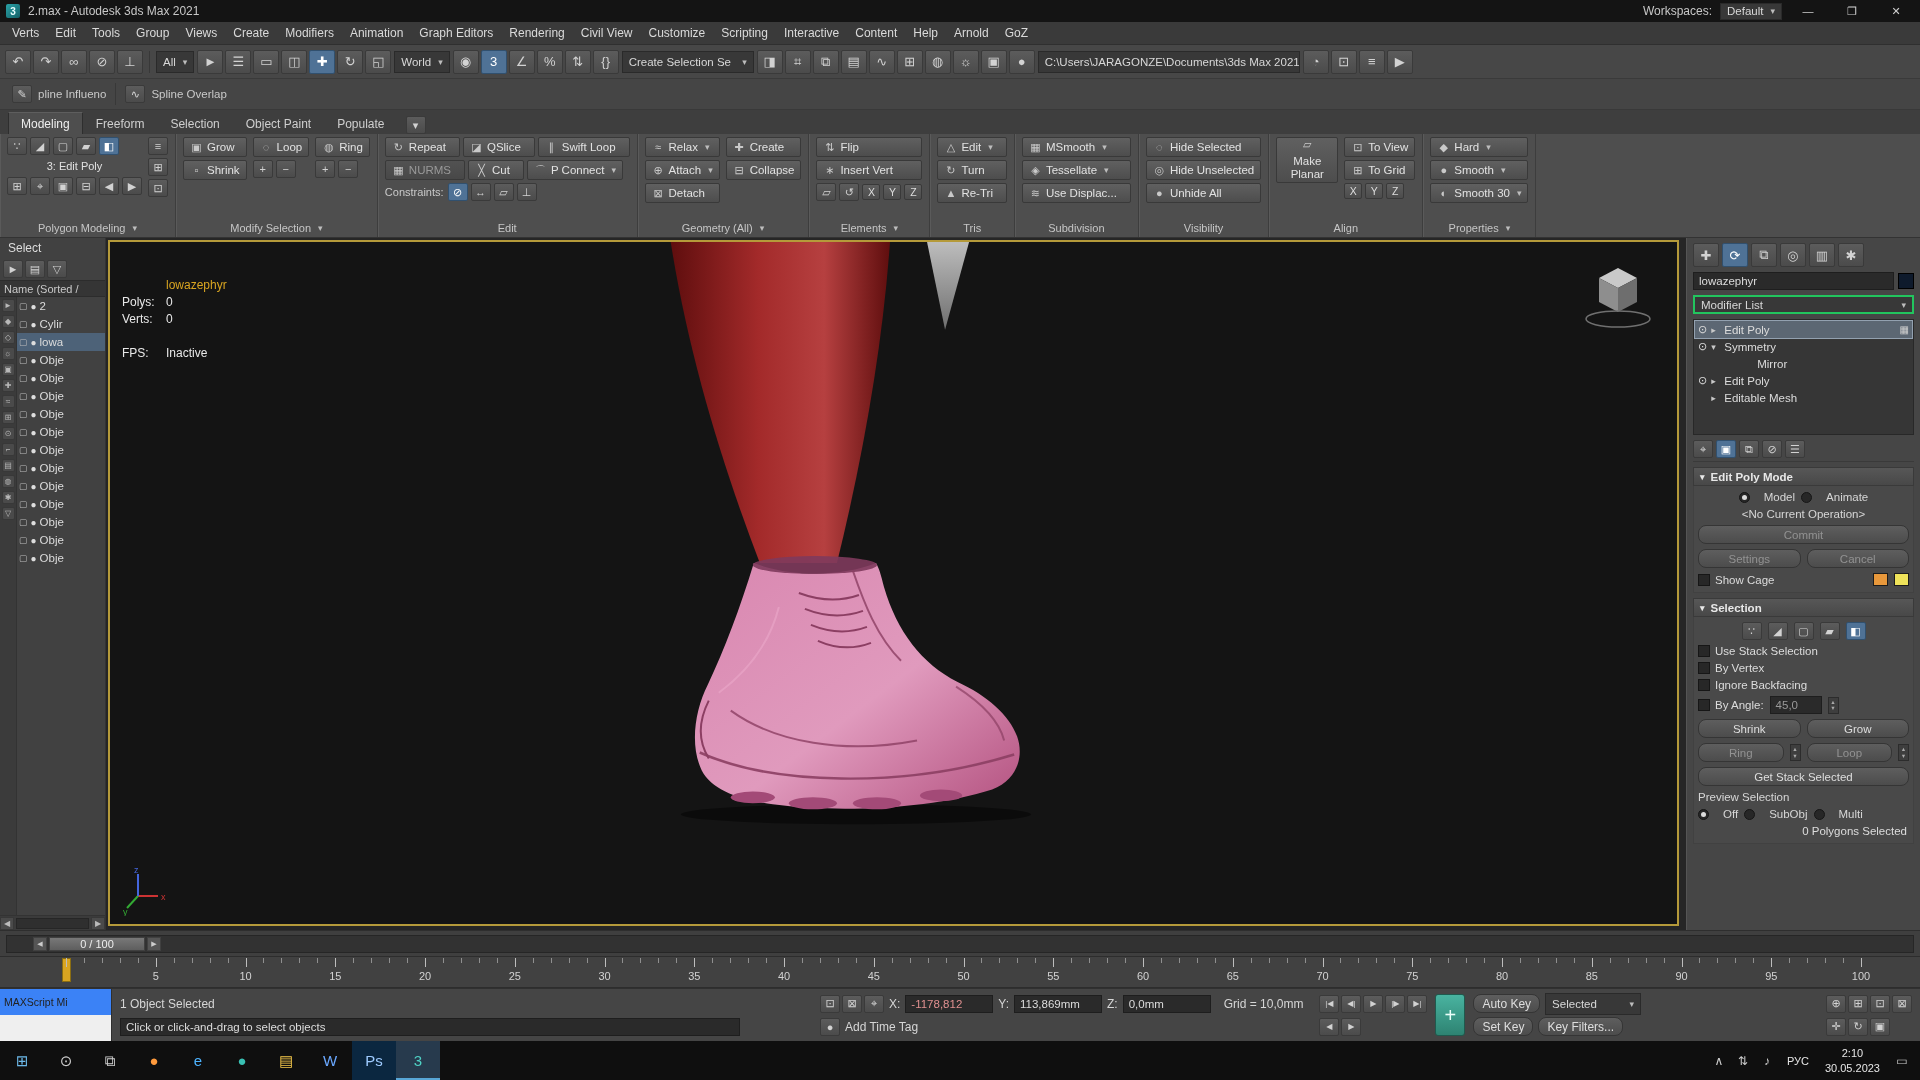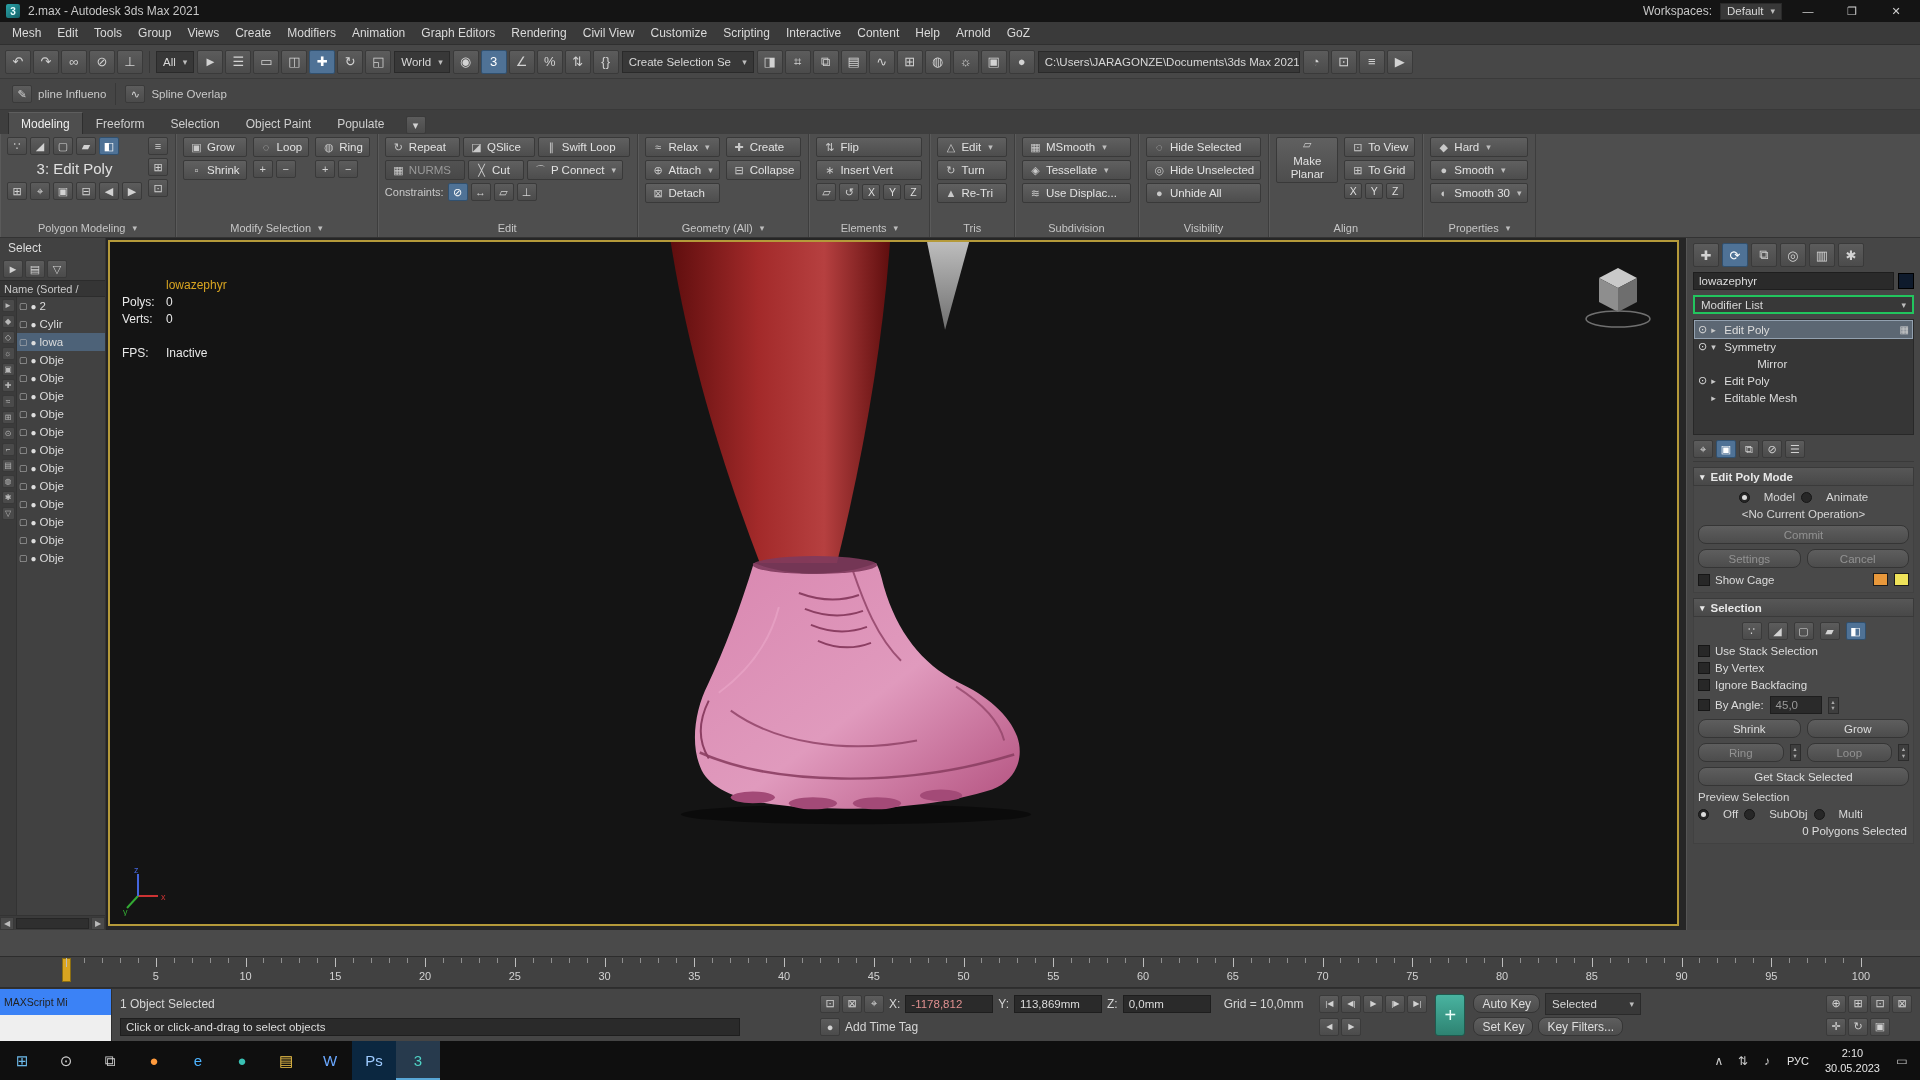--- a/index.html
+++ b/index.html
@@ -35,21 +35,21 @@
 .rpanel{display:flex;flex-direction:column;border-right:1px solid #3d3d3d;box-shadow:inset 1px 0 0 #5a5a5a;padding:3px 7px 0}
 .rbody{flex:1;display:flex;gap:6px;align-items:flex-start}
 .rbody.cols{flex-direction:column;gap:3px;align-items:stretch}
 .rcol{display:flex;flex-direction:column;gap:3px}
 .rbtn{display:flex;align-items:center;gap:4px;height:20px;padding:0 6px;background:linear-gradient(#606060,#4d4d4d);border:1px solid #393939;border-radius:2px;font-size:11.5px;color:#e2e2e2;white-space:nowrap}
 .rbtn.disabled{color:#999;background:linear-gradient(#525252,#484848)}
 .ric{width:13px;text-align:center;font-size:11px;color:#c9c9c9;flex:none}
 .rlabel{height:19px;display:flex;align-items:center;justify-content:center;gap:4px;font-size:11px;color:#c6c6c6}
 .axbtn{width:18px;height:16px;display:inline-flex;align-items:center;justify-content:center;background:linear-gradient(#5e5e5e,#4c4c4c);border:1px solid #393939;font-size:10.5px;color:#ddd;border-radius:2px}
 .subicons{display:inline-flex;gap:3px}
-.pm-title{font-size:15px;text-align:center;color:#e0e0e0;padding:2px 0}
+.pm-title{font-size:11px;text-align:center;color:#e0e0e0;padding:2px 0}
 .row{display:flex;align-items:center;gap:6px}
 
 #main{top:238px;height:692px;display:flex}
 #explorer{width:106px;background:#414141;border-right:1px solid #333;display:flex;flex-direction:column}
 .xtitle{height:20px;display:flex;align-items:center;padding:0 8px;color:#ddd}
 .xtools{height:22px;display:flex;gap:2px;padding:0 3px;align-items:center}
 .xheader{height:17px;background:#353535;border-top:1px solid #2c2c2c;border-bottom:1px solid #2c2c2c;display:flex;align-items:center;padding:0 4px;font-size:11px;color:#c9c9c9;white-space:nowrap;overflow:hidden}
 .xbody{flex:1;display:flex;overflow:hidden}
 .xstrip{width:17px;background:#3b3b3b;border-right:1px solid #333;display:flex;flex-direction:column;align-items:center;padding-top:2px;gap:3px}
 .sic{width:13px;height:13px;font-size:8px;display:flex;align-items:center;justify-content:center;color:#b9b9b9;background:#4a4a4a;border:1px solid #383838;border-radius:2px;flex:none}
@@ -151,21 +151,21 @@
       <span>Default</span>
         <span class="dd">▾</span>
     </span>
     <span class="winbtn">—</span>
     <span class="winbtn">❐</span>
     <span class="winbtn">✕</span>
   </div>
 
   <div id="menubar" class="band">
 
-  <span class="mitem">Mesh</span>
+  <span class="mitem">Verts</span>
       <span class="mitem">Edit</span>
       <span class="mitem">Tools</span>
       <span class="mitem">Group</span>
       <span class="mitem">Views</span>
       <span class="mitem">Create</span>
       <span class="mitem">Modifiers</span>
       <span class="mitem">Animation</span>
       <span class="mitem">Graph Editors</span>
       <span class="mitem">Rendering</span>
       <span class="mitem">Civil View</span>
@@ -1131,20 +1131,27 @@
                 <span class="rdot"></span>
                 <span>Multi</span>
               </span>
             </div>
           <div class="status-right">0 Polygons Selected</div>
         </div>
       </div>
     </div>
   </div>
 
+  <div id="timeslider" class="band">
+    <div class="ts-track">
+      <span class="ts-arrow" style="left:26px">◀</span>
+      <span class="ts-handle">0 / 100</span>
+      <span class="ts-arrow" style="left:140px">▶</span>
+    </div>
+  </div>
 
   <div id="ruler" class="band">
     <div class="ruler-ticks">
       <span class="frame-marker" style="left: 62px;"></span>
     <span class="tick major" style="left: 66px;"></span>
         <span class="tick" style="left: 83.95px;"></span>
         <span class="tick" style="left: 101.9px;"></span>
         <span class="tick" style="left: 119.85px;"></span>
         <span class="tick" style="left: 137.8px;"></span>
         <span class="tick major" style="left: 155.75px;"></span>

